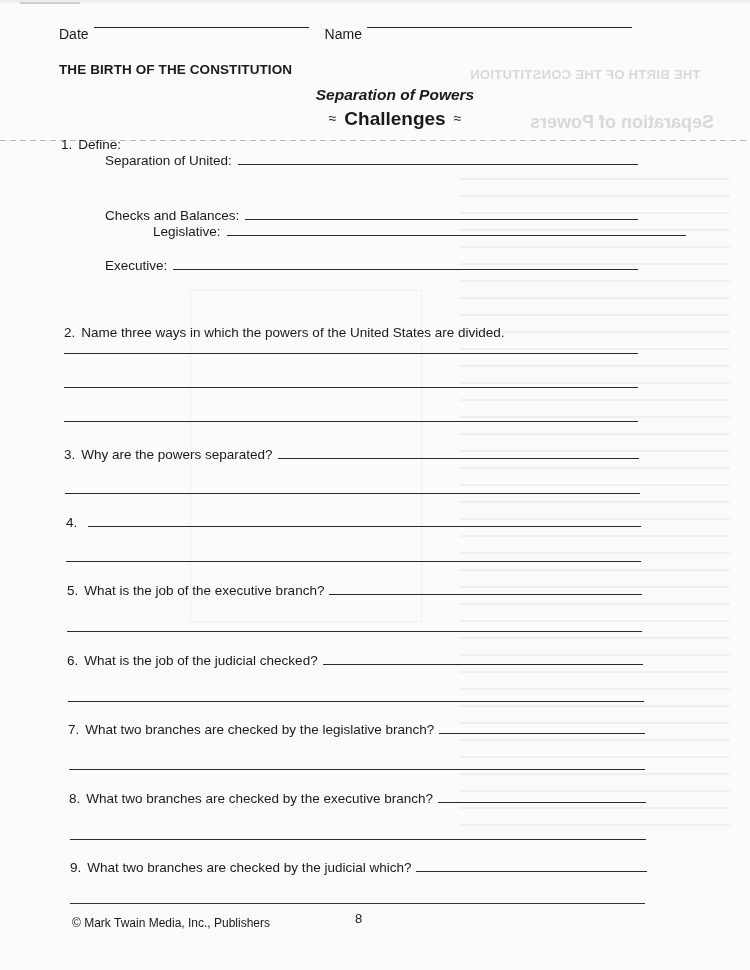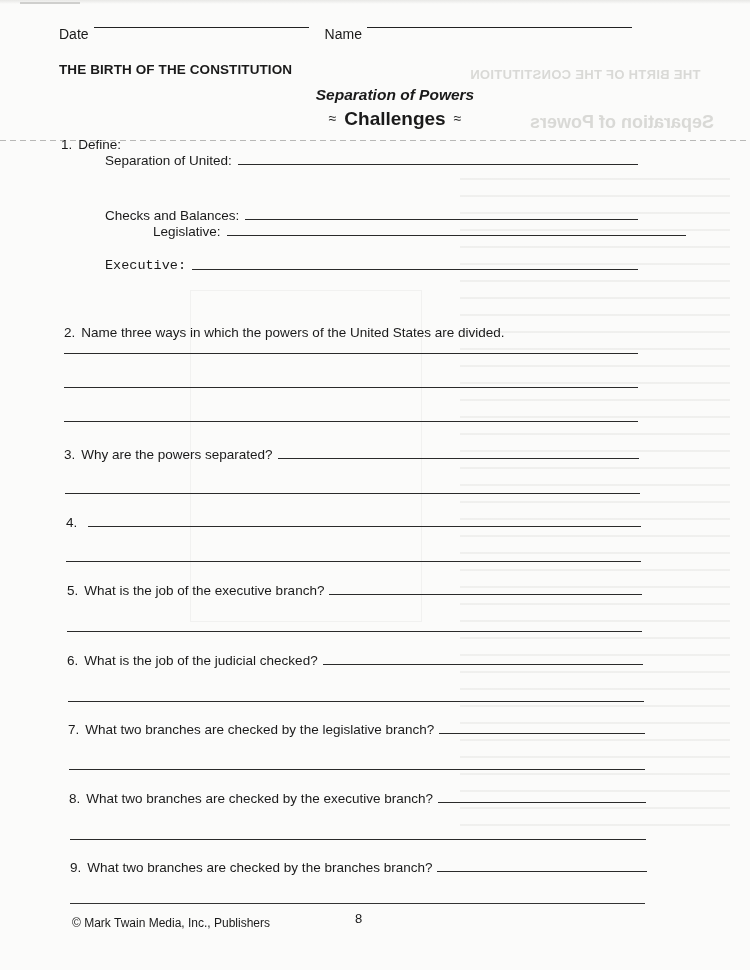--- a/index.html
+++ b/index.html
@@ -230,21 +230,21 @@
     <span class="fill"></span>
   </div>
   <div class="define-item" style="left:105px; top:188px; width:533px;margin-top:20px;">
     <span>Checks and Balances:</span>
     <span class="fill"></span>
   </div>
   <div class="define-item" style="left:105px; top:224px; width:533px;margin-left:48px;">
     <span>Legislative:</span>
     <span class="fill"></span>
   </div>
-  <div class="define-item" style="left:105px; top:258px; width:533px;font-family:Liberation Mono, monospace;">
+  <div class="define-item" style="left:105px; top:258px; width:533px;">
     <span>Executive:</span>
     <span class="fill"></span>
   </div>
 
   <div class="q" style="left:64px; top:325px;">
     <span class="num">2.</span>
     <span>Name three ways in which the powers of the United States are divided.</span>
   </div>
   <div class="answer-line" style="left:64px; width:574px; top:353px;"></div>
   <div class="answer-line" style="left:64px; width:574px; top:387px;"></div>
@@ -286,21 +286,21 @@
 
   <div class="q" style="left:69px; top:791px; width:577px;">
     <span class="num">8.</span>
     <span>What two branches are checked by the executive branch?</span>
     <span class="fill"></span>
   </div>
   <div class="answer-line" style="left:70px; width:576px; top:839px;"></div>
 
   <div class="q" style="left:70px; top:860px; width:577px;">
     <span class="num">9.</span>
-    <span>What two branches are checked by the branches branch?</span>
+    <span>What two branches are checked by the judicial which?</span>
     <span class="fill"></span>
   </div>
 
   <div class="footer-rule"></div>
   <div class="footer-credit">© Mark Twain Media, Inc., Publishers</div>
   <div class="page-number">8</div>
 
 </div>
 
 </body></html>

